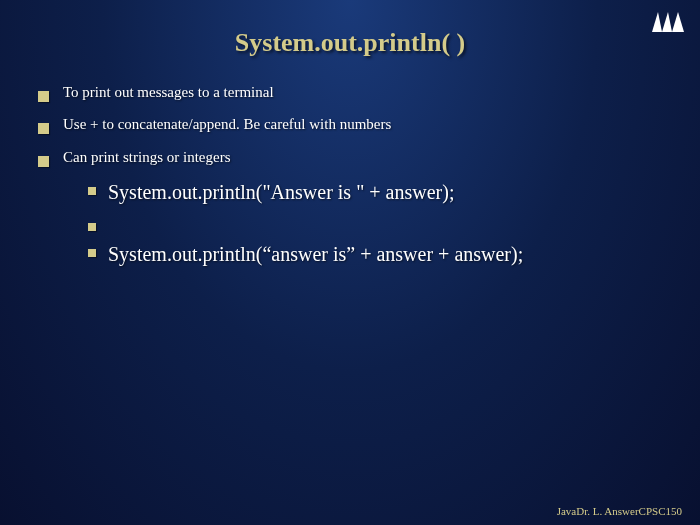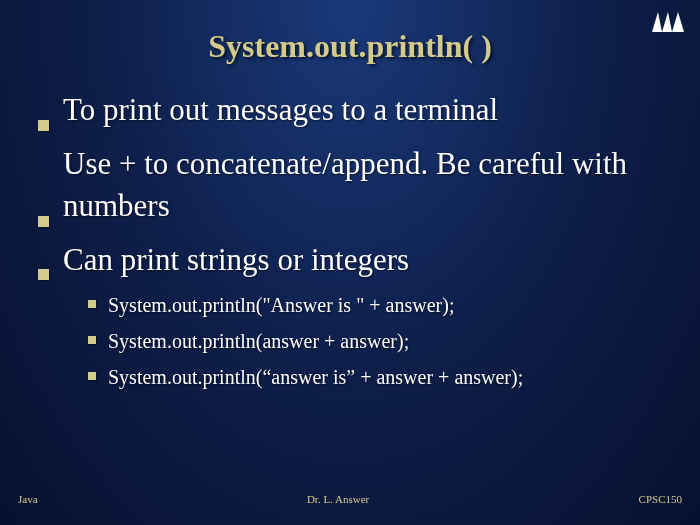--- a/index.html
+++ b/index.html
@@ -12,35 +12,35 @@
       position: relative;
       overflow: hidden;
     }
     .logo {
       position: absolute;
       top: 8px;
       right: 14px;
     }
     .title {
       text-align: center;
-      font-size: 32px;
+      font-size: 26px;
       font-weight: bold;
       color: #d4cb8a;
       padding-top: 28px;
       padding-bottom: 24px;
       text-shadow: 2px 2px 3px rgba(0,0,0,0.6);
     }
     .content {
       padding: 0 38px;
     }
     .bullet-item {
       display: flex;
-      align-items: flex-end;
+      align-items: flex-start;
       margin-bottom: 12px;
-      font-size: 31px;
+      font-size: 15px;
       line-height: 1.35;
       text-shadow: 1px 1px 2px rgba(0,0,0,0.6);
     }
     .bullet-square {
       width: 11px;
       height: 11px;
       background: #d4cb8a;
       flex-shrink: 0;
       margin-right: 14px;
       margin-top: 9px;
@@ -59,25 +59,25 @@
       width: 8px;
       height: 8px;
       background: #d4cb8a;
       flex-shrink: 0;
       margin-right: 12px;
       margin-top: 8px;
       box-shadow: 1px 1px 1px rgba(0,0,0,0.4);
     }
     .footer {
       position: absolute;
-      bottom: 20px;
+      bottom: 8px;
       left: 0;
       right: 0;
       display: flex;
-      justify-content: space-between;
+      justify-content: flex-end;
       padding: 0 18px;
       font-size: 11px;
       color: #d4cb8a;
     }
   </style>
 </head>
 <body>
 
 <div class="logo">
   <svg width="36" height="26" viewBox="0 0 36 26">
@@ -101,21 +101,20 @@
   <div class="bullet-item">
     <div class="bullet-square"></div>
     <div>Can print strings or integers</div>
   </div>
   <div class="sub-bullet">
     <div class="sub-square"></div>
     <div>System.out.println("Answer is " + answer);</div>
   </div>
   <div class="sub-bullet">
     <div class="sub-square"></div>
-    <div>System.out.println(answer + answer);</div>
   </div>
   <div class="sub-bullet">
     <div class="sub-square"></div>
     <div>System.out.println(“answer is” + answer + answer);</div>
   </div>
 </div>
 
 <div class="footer">
   <span>Java</span>
   <span>Dr. L.  Answer</span>

